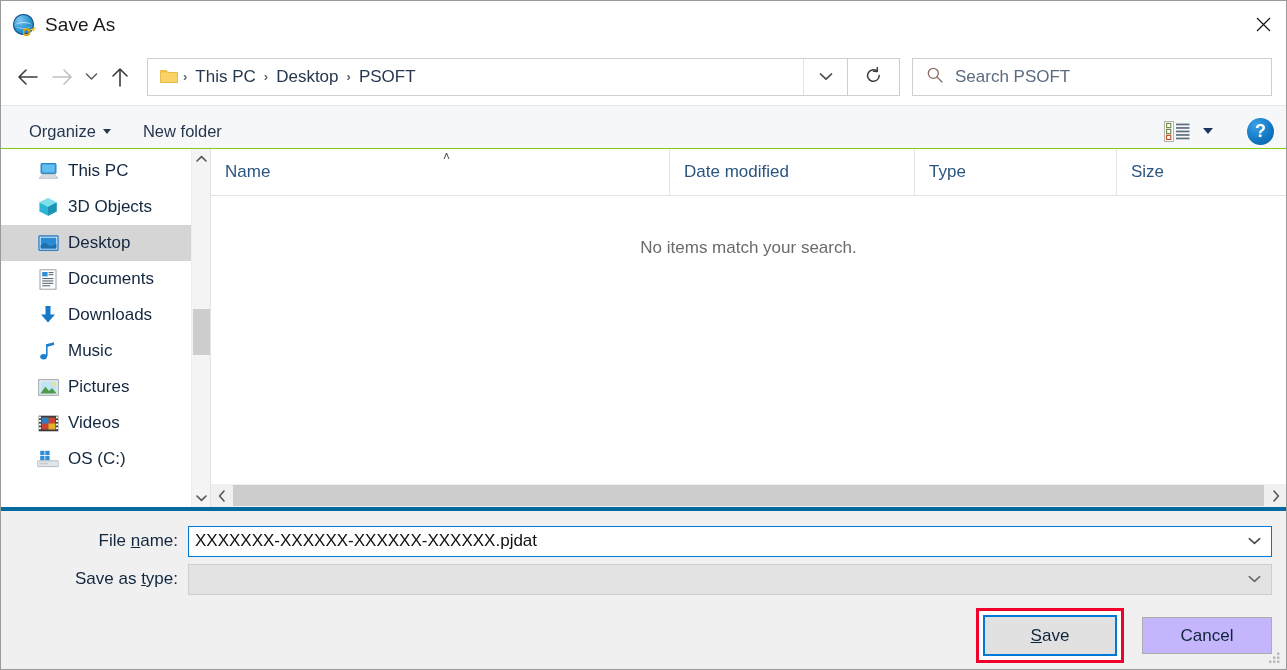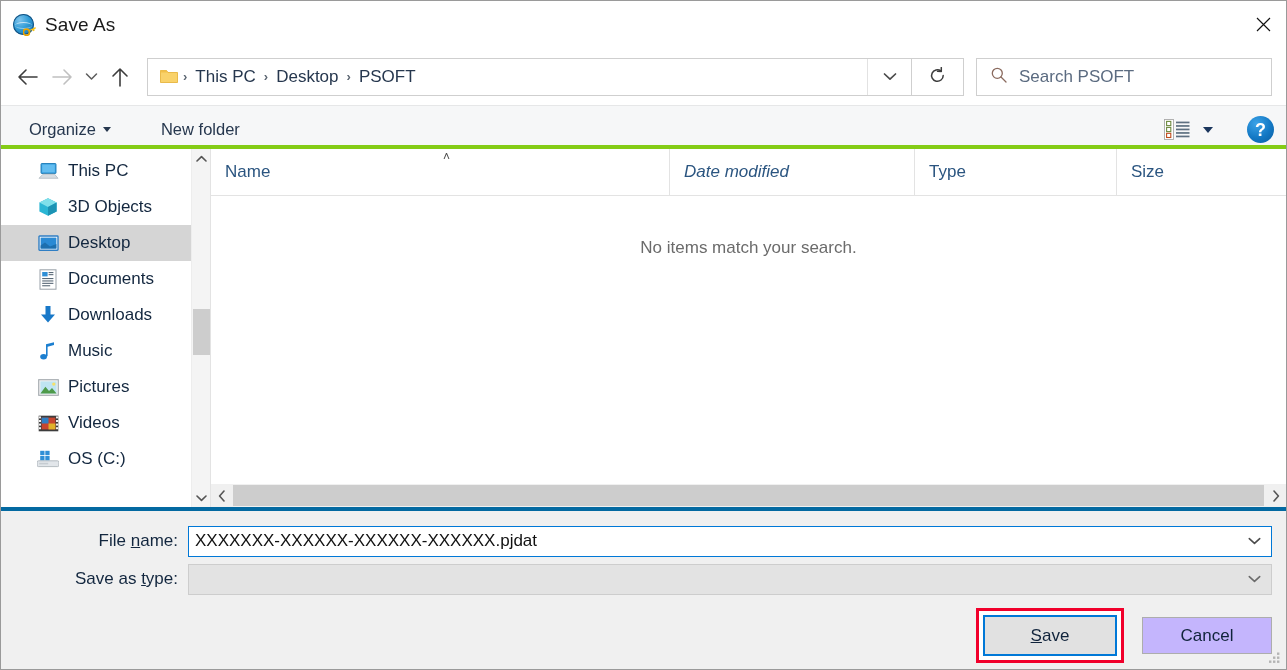--- a/index.html
+++ b/index.html
@@ -119,48 +119,48 @@
   .refreshbtn {
     width: 52px; height: 38px;
     border: 1px solid #cfcfcf;
     border-left: none;
     display: flex; align-items: center; justify-content: center;
     color: #3d3d3d;
     background: #fff;
     flex: 0 0 auto;
   }
   .searchbox {
-    width: 296px; height: 38px;
+    width: 360px; height: 38px;
     border: 1px solid #cfcfcf;
     margin-left: 12px;
     display: flex; align-items: center;
     background: #fff;
     flex: 0 0 auto;
   }
   .searchbox .sicon { margin: 0 12px 0 14px; flex: 0 0 auto; color: #6b7683; }
   .searchbox .sph { font-size: 17px; color: #5b6b80; }
 
   
   .toolbar {
     flex: 0 0 44px;
     display: flex;
     align-items: center;
     background: #f6f7f8;
     border-top: 1px solid #e6e7e8;
-    border-bottom: 4px solid #84cc16;
+    border-bottom: 1px solid #84cc16;
     padding: 8px 12px 0 20px;
   }
   .tb-item {
     font-size: 16.5px;
     color: #26374e;
     display: flex; align-items: center;
     padding: 4px 8px;
     white-space: nowrap;
   }
-  .tb-item.gap { margin-left: 34px; }
+  .tb-item.gap { margin-left: 16px; }
   .tb-caret {
     margin-left: 7px;
     width: 0; height: 0;
     border-left: 4.5px solid transparent;
     border-right: 4.5px solid transparent;
     border-top: 5px solid #26374e;
   }
   .tb-right { margin-left: auto; display: flex; align-items: center; }
   .viewicon { display: flex; align-items: center; }
   .view-caret {
@@ -252,21 +252,21 @@
     color: #2b5580;
     height: 46px;
     display: flex;
     align-items: center;
     padding-left: 14px;
     border-right: 1px solid #e3e3e3;
     position: relative;
     white-space: nowrap;
   }
   .col.name { width: 459px; flex: 0 0 459px; }
-  .col.date { width: 245px; flex: 0 0 245px; font-style: italic; }
+  .col.date { width: 245px; flex: 0 0 245px; }
   .col.type { width: 202px; flex: 0 0 202px; }
   .col.size { flex: 1 1 auto; border-right: none; }
   .sortcaret {
     position: absolute;
     left: 232px; top: 1px;
     color: #4a4a4a; font-size: 12px;
   }
   .filelist {
     flex: 1 1 auto;
     position: relative;

